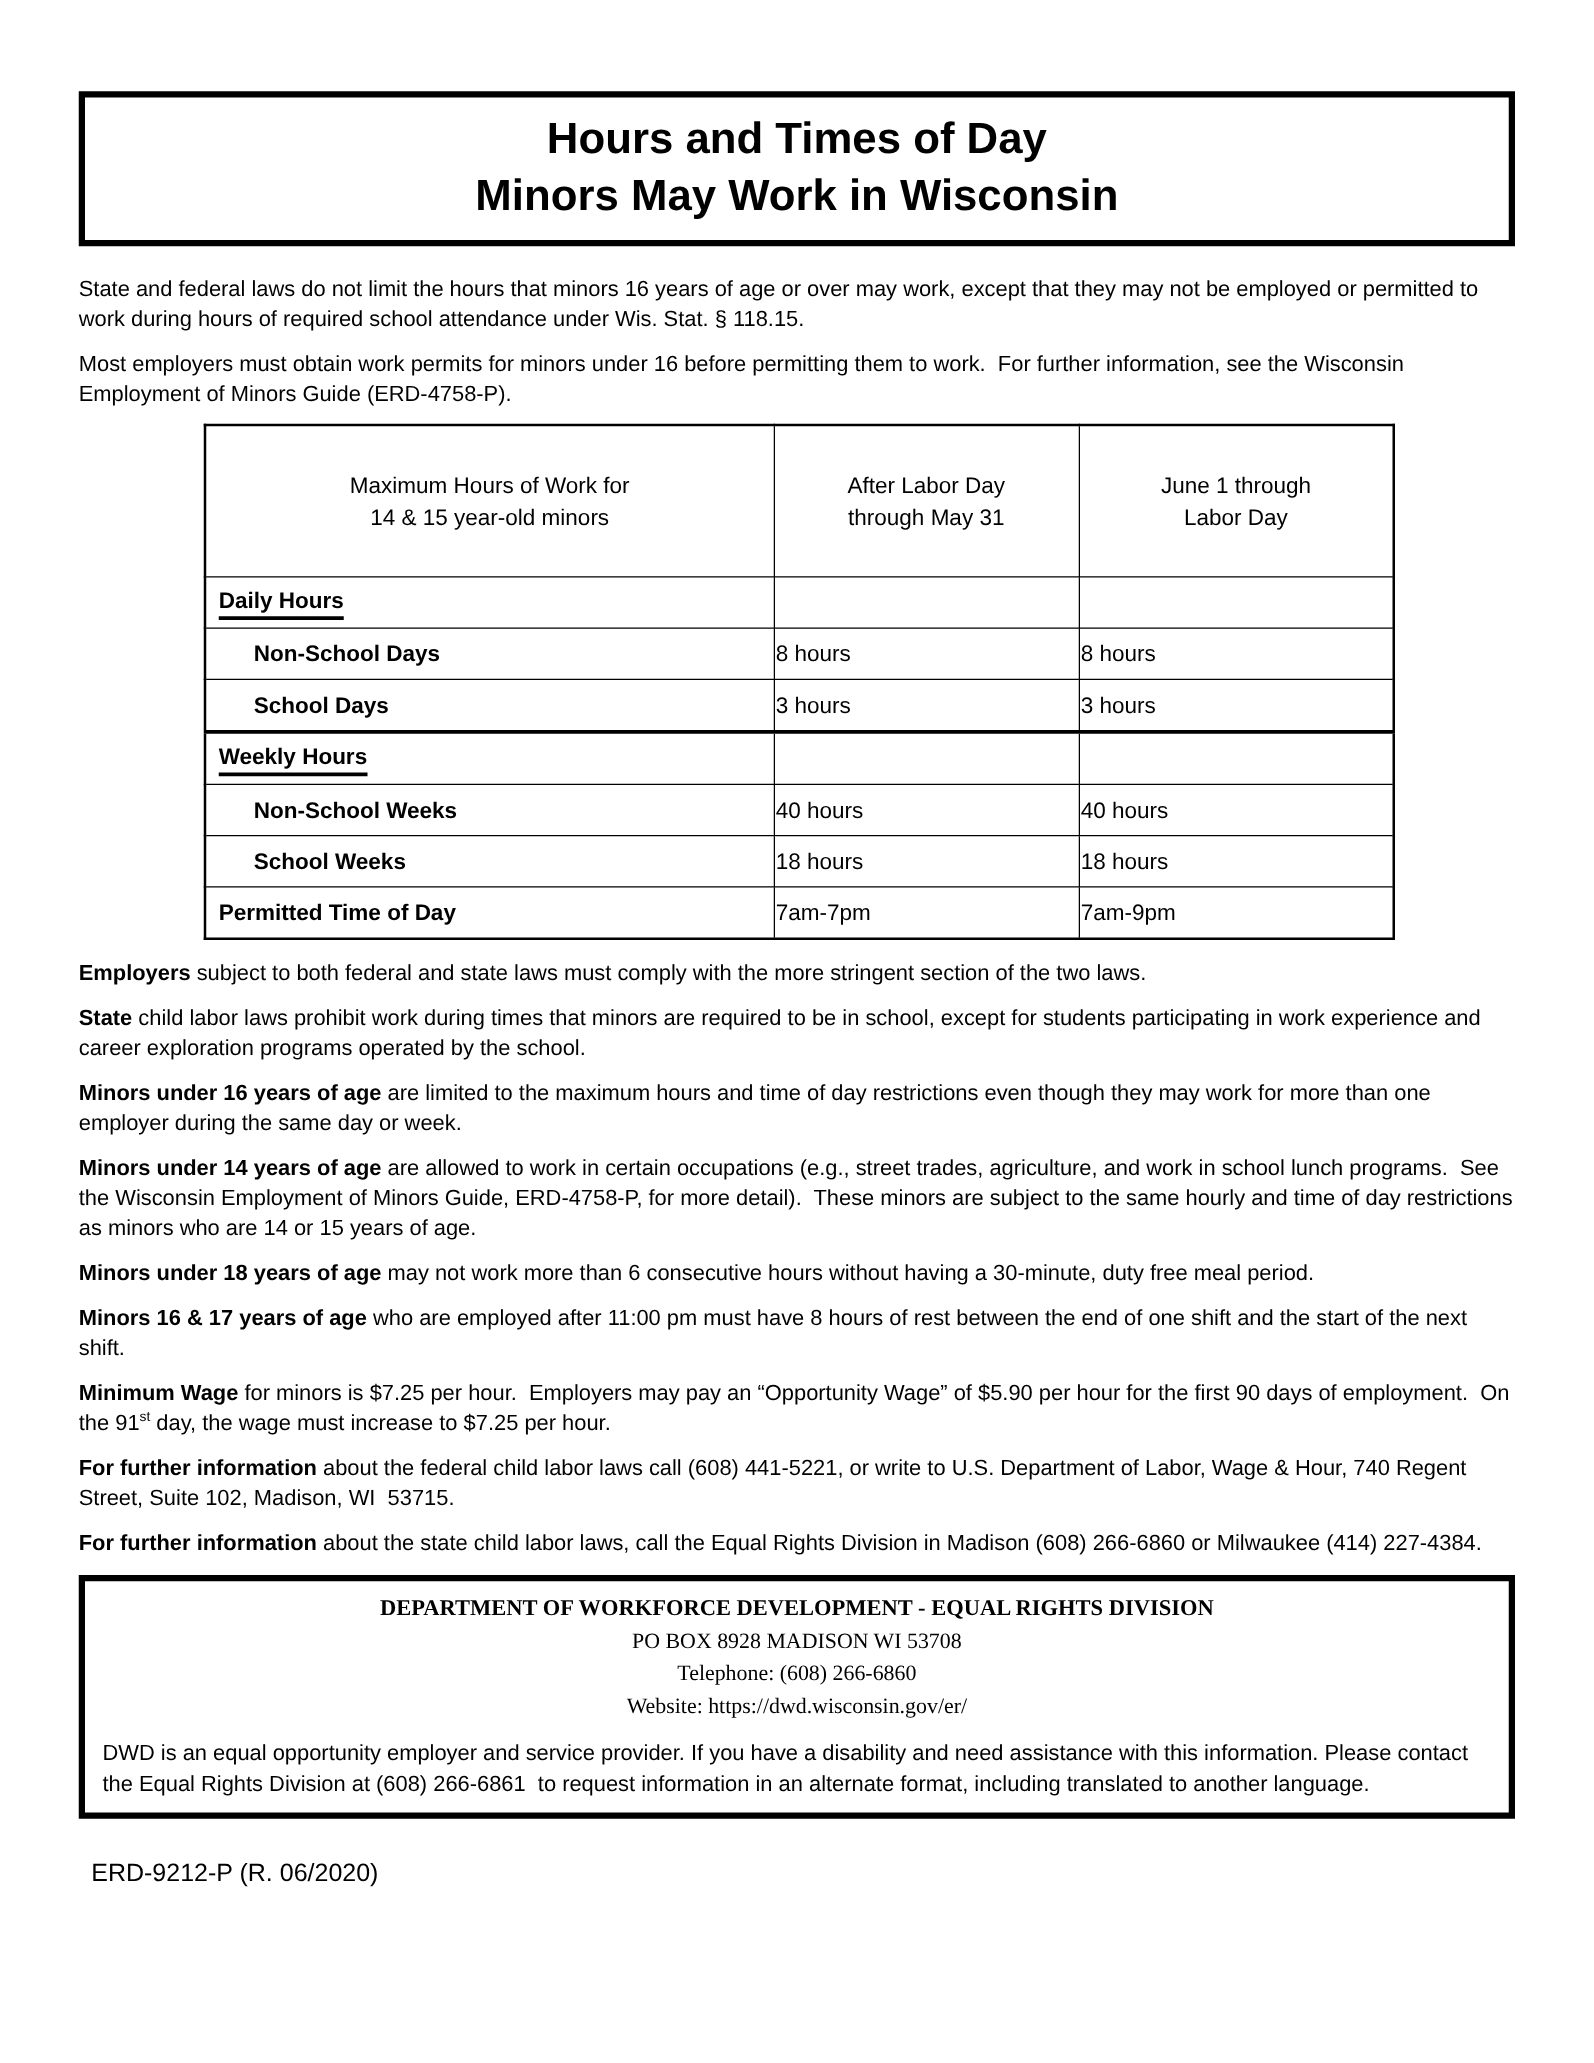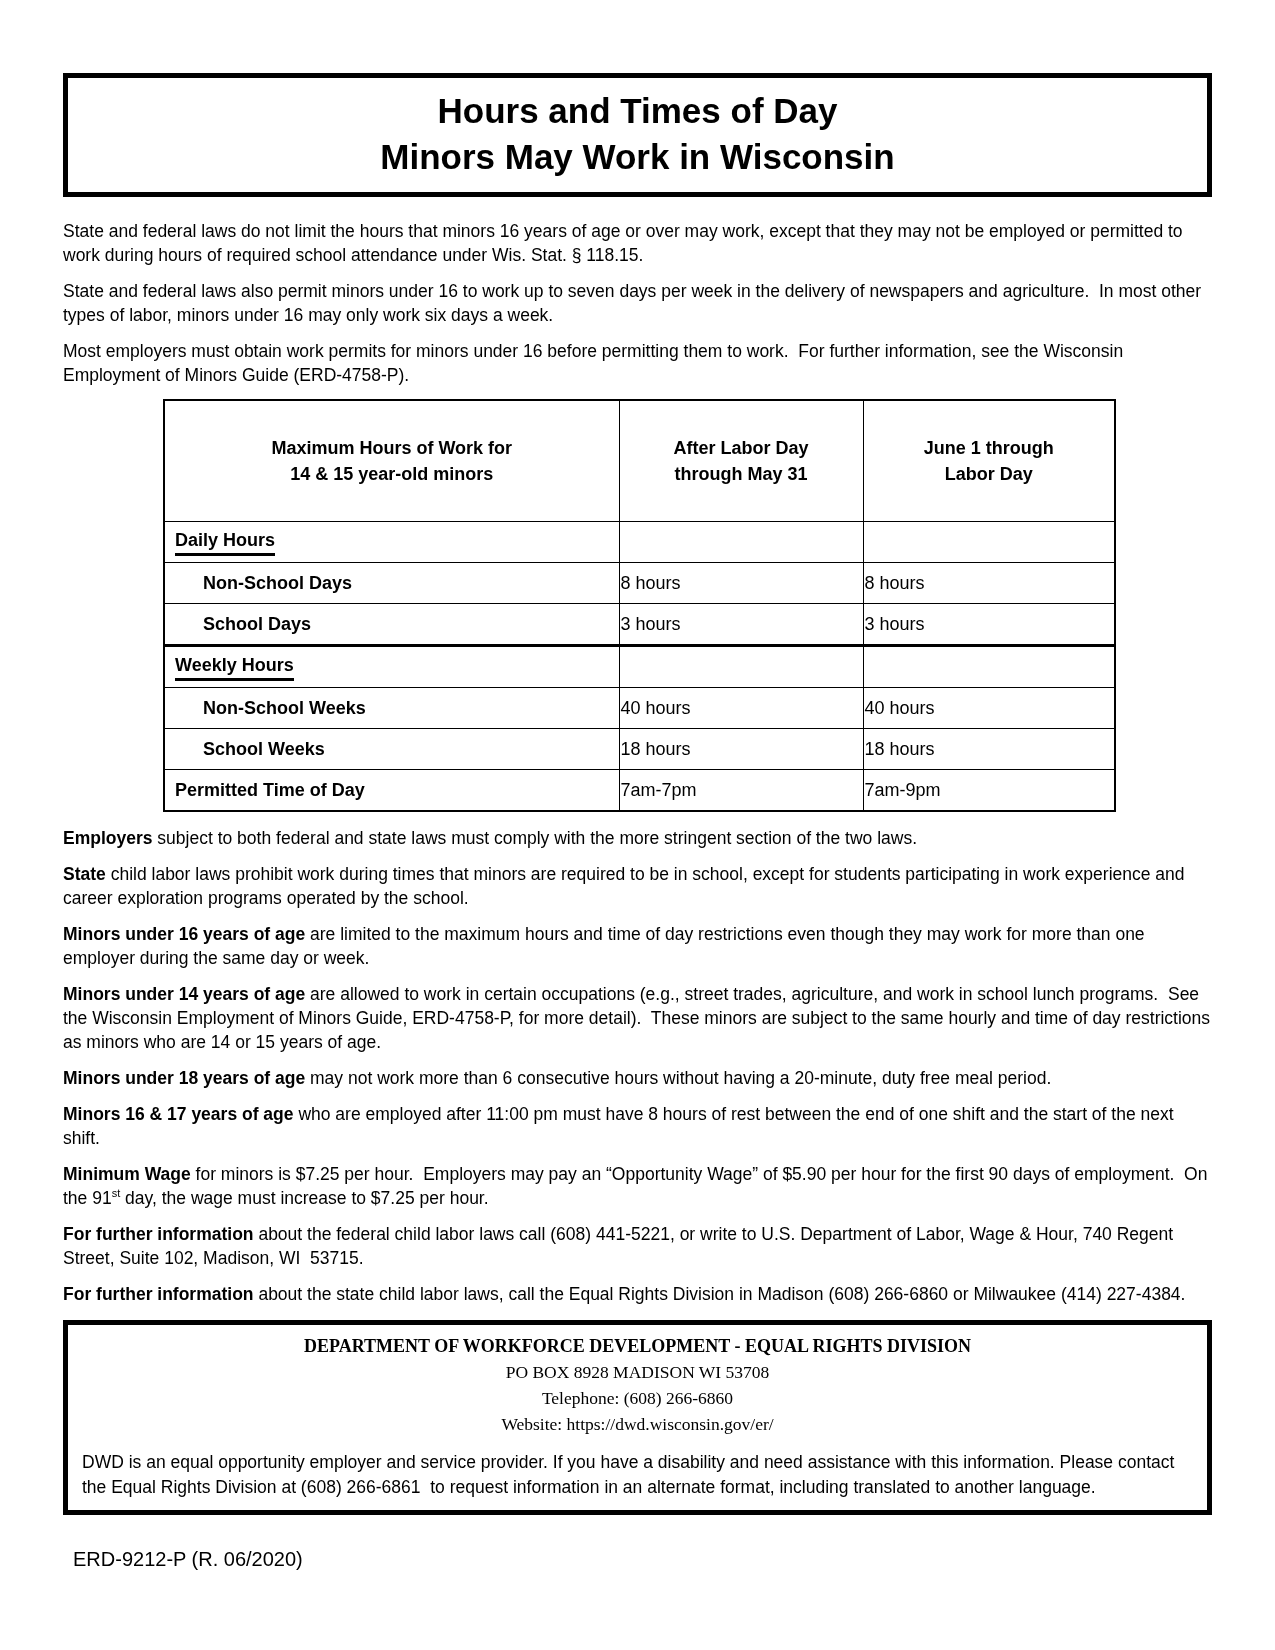--- a/index.html
+++ b/index.html
@@ -15,21 +15,21 @@
   p.para { margin:0 0 12px 0; white-space:pre-wrap; }
   p.para b { font-weight:bold; }
   sup { font-size:11px; line-height:0; }
 
   table.hours { border-collapse:collapse; border:2px solid #000; margin:8px 0 14px 100px; table-layout:fixed; }
   table.hours col.c1 { width:455px; }
   table.hours col.c2 { width:244px; }
   table.hours col.c3 { width:252px; }
   table.hours th, table.hours td { border:1px solid #000; font-size:18px; }
   table.hours th {
-    font-weight:bold; vertical-align:middle;
+    font-weight:normal; vertical-align:middle;
     white-space:pre-line; height:118px; line-height:26px;
   }
   table.hours td { height:38px; vertical-align:middle; }
   td.label { font-weight:bold; padding-left:10px; text-align:left; }
   tr.item td.label { padding-left:38px; }
   td.val { text-align:left; font-weight:normal; }
   tr.thick-top td { border-top:3px solid #000; }
   .section-label { display:inline-block; border-bottom:3px solid #000; padding-bottom:1px; }
 
   .dwd-box { border:5px solid #000; margin-top:14px; padding:8px 14px 10px 14px; }
@@ -42,21 +42,20 @@
 <body>
 
 <div class="page">
 
   <div class="title-box">
     <div class="title-line">Hours and Times of Day</div>
     <div class="title-line">Minors May Work in Wisconsin</div>
   </div>
 
   <p class="para"><span>State and federal laws do not limit the hours that minors 16 years of age or over may work, except that they may not be employed or permitted to work during hours of required school attendance under Wis. Stat. § 118.15.</span></p>
-  <p class="para"><span>State and federal laws also permit minors under 16 to work up to seven days per week in the delivery of newspapers and agriculture.  In most other types of labor, minors under 16 may only work six days a week.</span></p>
   <p class="para"><span>Most employers must obtain work permits for minors under 16 before permitting them to work.  For further information, see the Wisconsin Employment of Minors Guide (ERD-4758-P).</span></p>
 
   <table class="hours">
     <colgroup>
         <col class="c1">
         <col class="c2">
         <col class="c3">
       </colgroup>
     <thead>
       <tr>
@@ -104,21 +103,21 @@
         <td class="val">7am-7pm</td>
         <td class="val">7am-9pm</td>
       </tr>
     </tbody>
   </table>
 
   <p class="para"><b>Employers</b><span> subject to both federal and state laws must comply with the more stringent section of the two laws.</span></p>
   <p class="para"><b>State</b><span> child labor laws prohibit work during times that minors are required to be in school, except for students participating in work experience and career exploration programs operated by the school.</span></p>
   <p class="para"><b>Minors under 16 years of age</b><span> are limited to the maximum hours and time of day restrictions even though they may work for more than one employer during the same day or week.</span></p>
   <p class="para"><b>Minors under 14 years of age</b><span> are allowed to work in certain occupations (e.g., street trades, agriculture, and work in school lunch programs.  See the Wisconsin Employment of Minors Guide, ERD-4758-P, for more detail).  These minors are subject to the same hourly and time of day restrictions as minors who are 14 or 15 years of age.</span></p>
-  <p class="para"><b>Minors under 18 years of age</b><span> may not work more than 6 consecutive hours without having a 20-minute, duty free meal period.</span></p>
+  <p class="para"><b>Minors under 18 years of age</b><span> may not work more than 6 consecutive hours without having a 30-minute, duty free meal period.</span></p>
   <p class="para"><b>Minors 16 &amp; 17 years of age</b><span> who are employed after 11:00 pm must have 8 hours of rest between the end of one shift and the start of the next shift.</span></p>
   <p class="para"><b>Minimum Wage</b><span> for minors is $7.25 per hour.  Employers may pay an “Opportunity Wage” of $5.90 per hour for the first 90 days of employment.  On the 91</span><sup>st</sup><span> day, the wage must increase to $7.25 per hour.</span></p>
   <p class="para"><b>For further information</b><span> about the federal child labor laws call (608) 441-5221, or write to U.S. Department of Labor, Wage &amp; Hour, 740 Regent Street, Suite 102, Madison, WI  53715.</span></p>
   <p class="para"><b>For further information</b><span> about the state child labor laws, call the Equal Rights Division in Madison (608) 266-6860 or Milwaukee (414) 227-4384.</span></p>
 
   <div class="dwd-box">
     <div class="dwd-center dwd-title">DEPARTMENT OF WORKFORCE DEVELOPMENT - EQUAL RIGHTS DIVISION</div>
     <div class="dwd-center">PO BOX 8928 MADISON WI  53708</div>
     <div class="dwd-center">Telephone: (608) 266-6860</div>
     <div class="dwd-center">Website: https://dwd.wisconsin.gov/er/</div>

